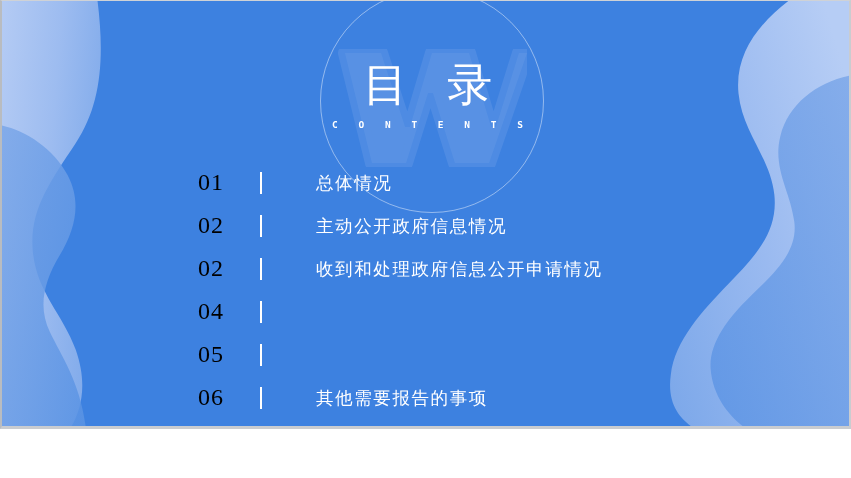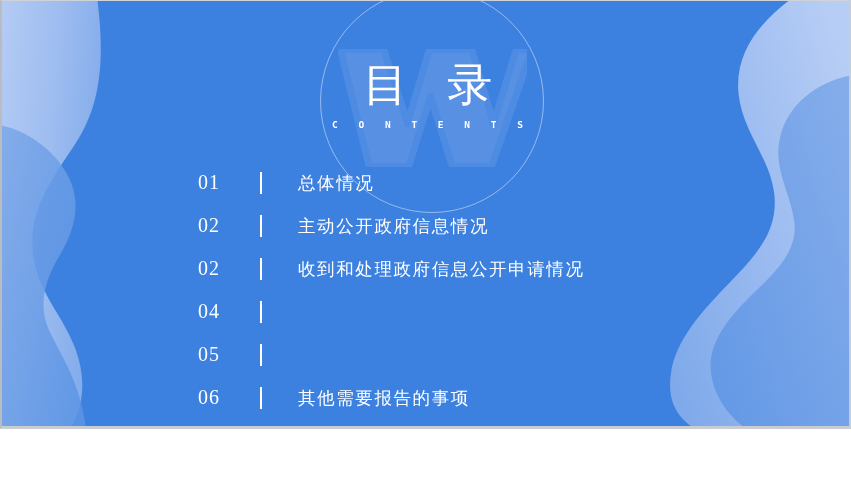--- a/index.html
+++ b/index.html
@@ -100,39 +100,40 @@
   .toc-row {
     position: relative;
     height: 43px;
     display: flex;
     align-items: center;
     padding-left: 196px;
     box-sizing: border-box;
   }
   .toc-num {
     font-family: "Liberation Serif", "DejaVu Serif", serif;
-    font-size: 20px;
-    color: #ffffff;
+    font-size: 24px;
+    color: #000000;
     letter-spacing: 1px;
     width: 62px;
     flex: 0 0 62px;
   }
   .toc-bar {
     width: 2px;
     height: 22px;
     background: #ffffff;
     flex: 0 0 2px;
     margin-right: 36px;
   }
   .toc-label {
     font-family: "Liberation Serif", "DejaVu Serif", serif;
     font-size: 17.5px;
     color: #ffffff;
     letter-spacing: 1.6px;
     white-space: nowrap;
+    margin-left: 18px;
   }
 </style>
 </head>
 <body>
 
 <div id="slide">
 
   <svg class="bg-layer" viewBox="0 0 851 478" preserveAspectRatio="none" xmlns="http://www.w3.org/2000/svg">
     <defs>
       <linearGradient id="gradLeftPale" x1="0" y1="0" x2="1" y2="0.35">

